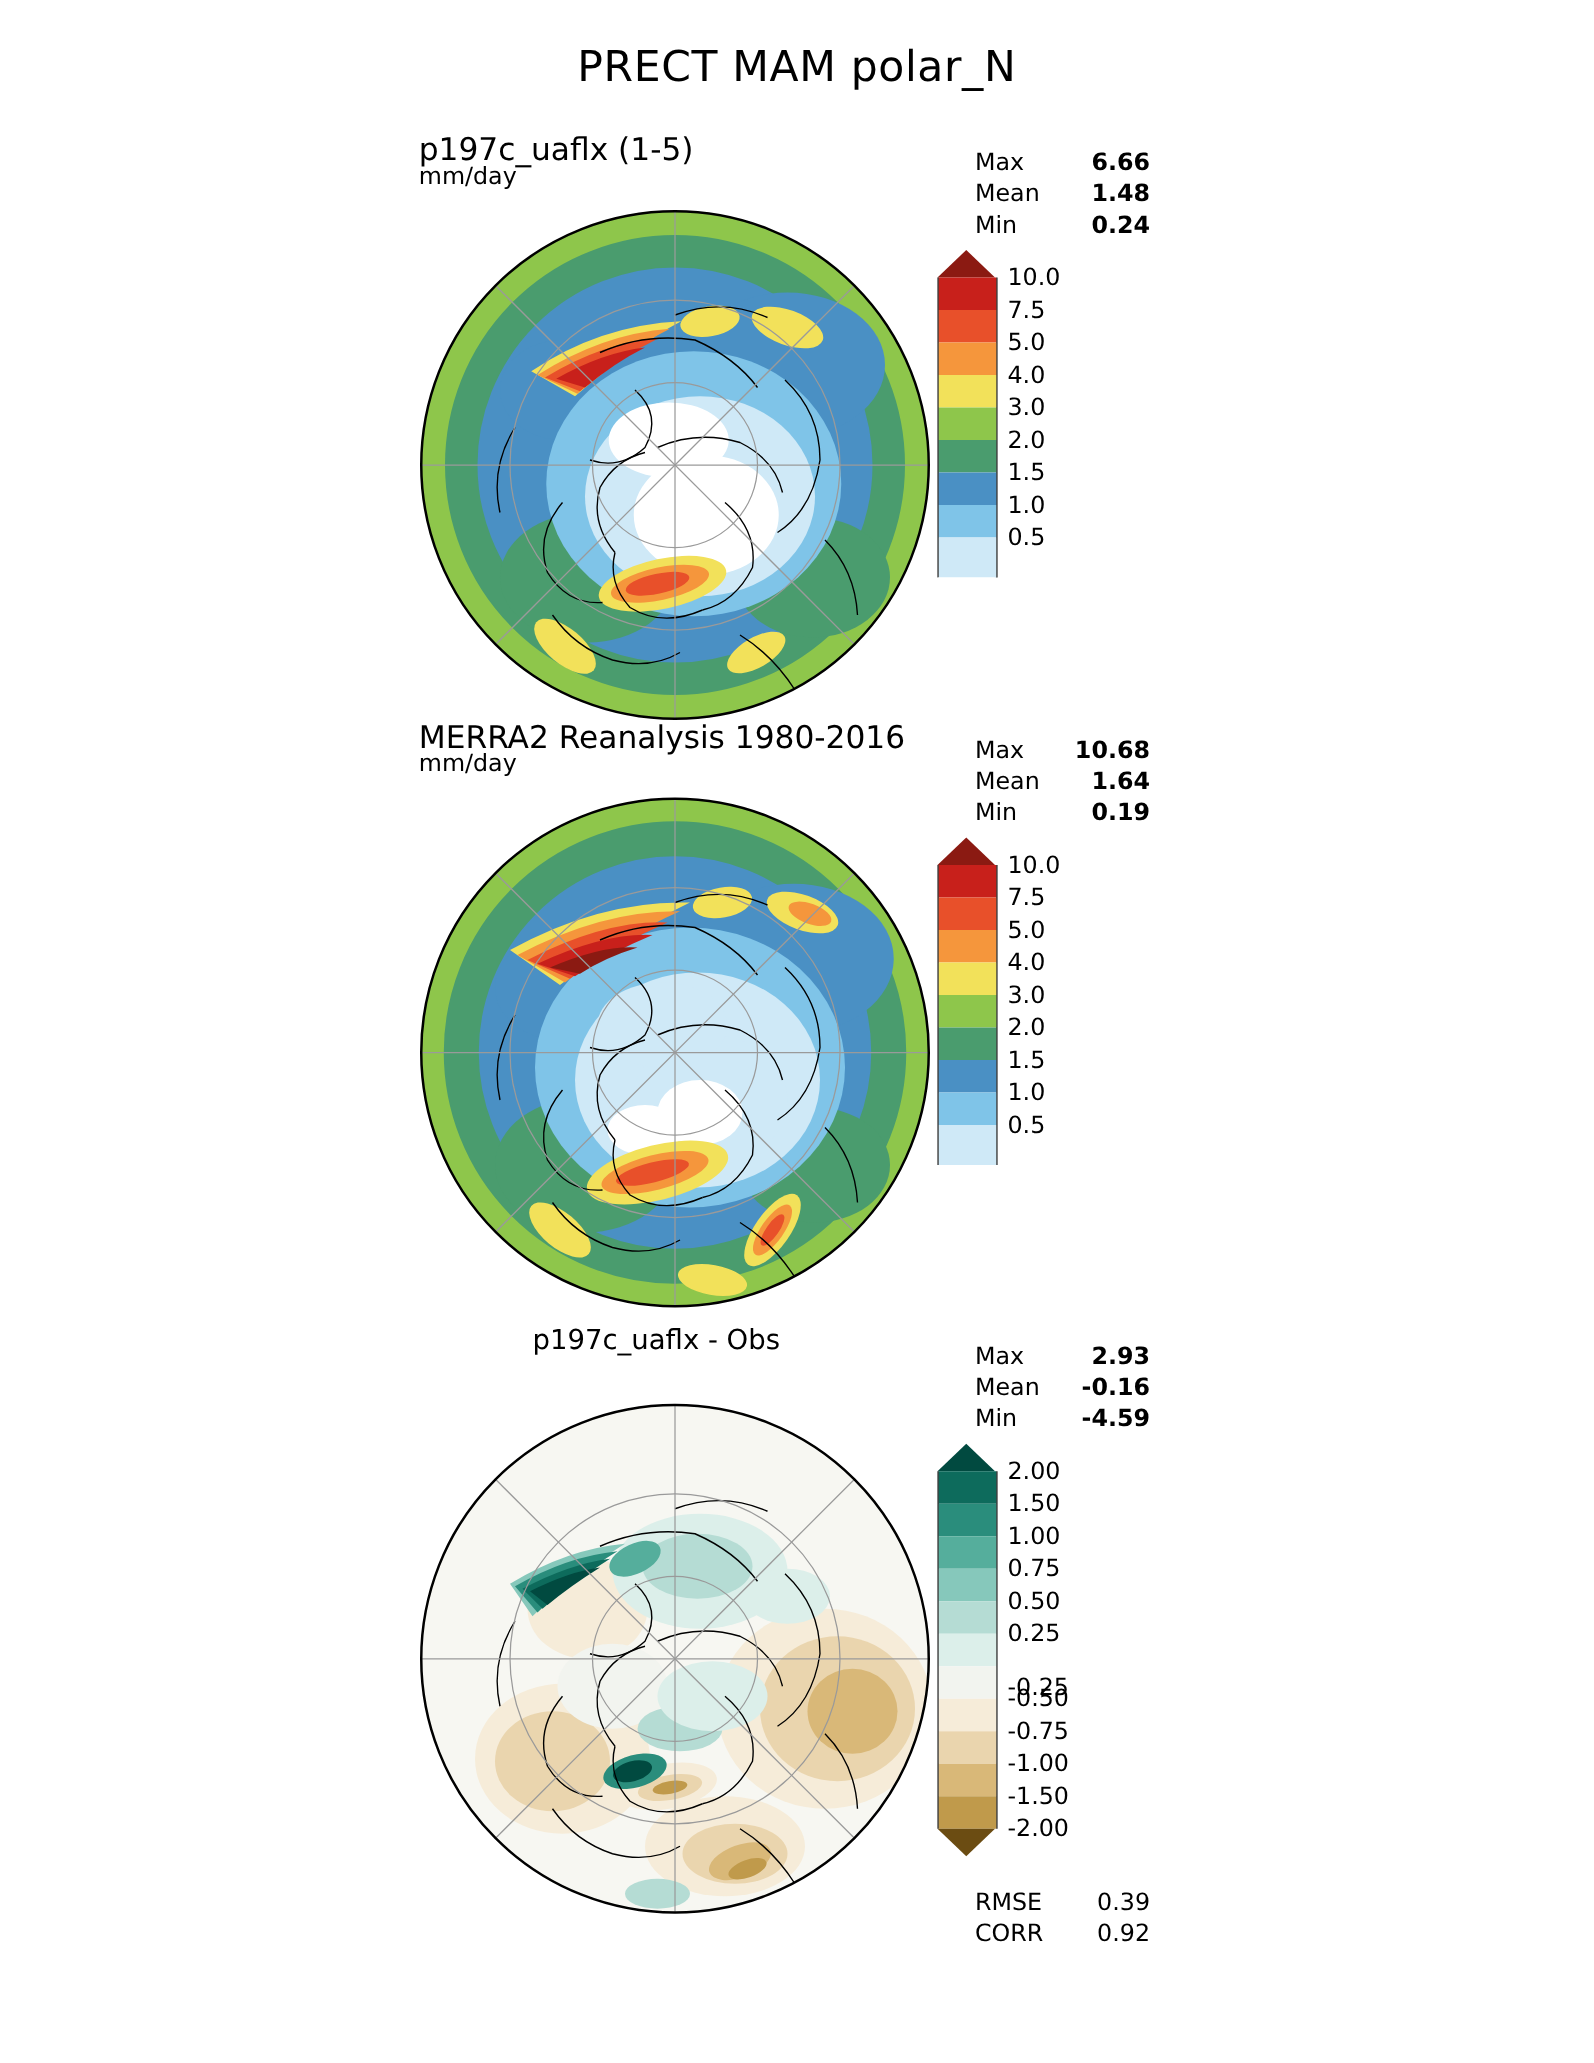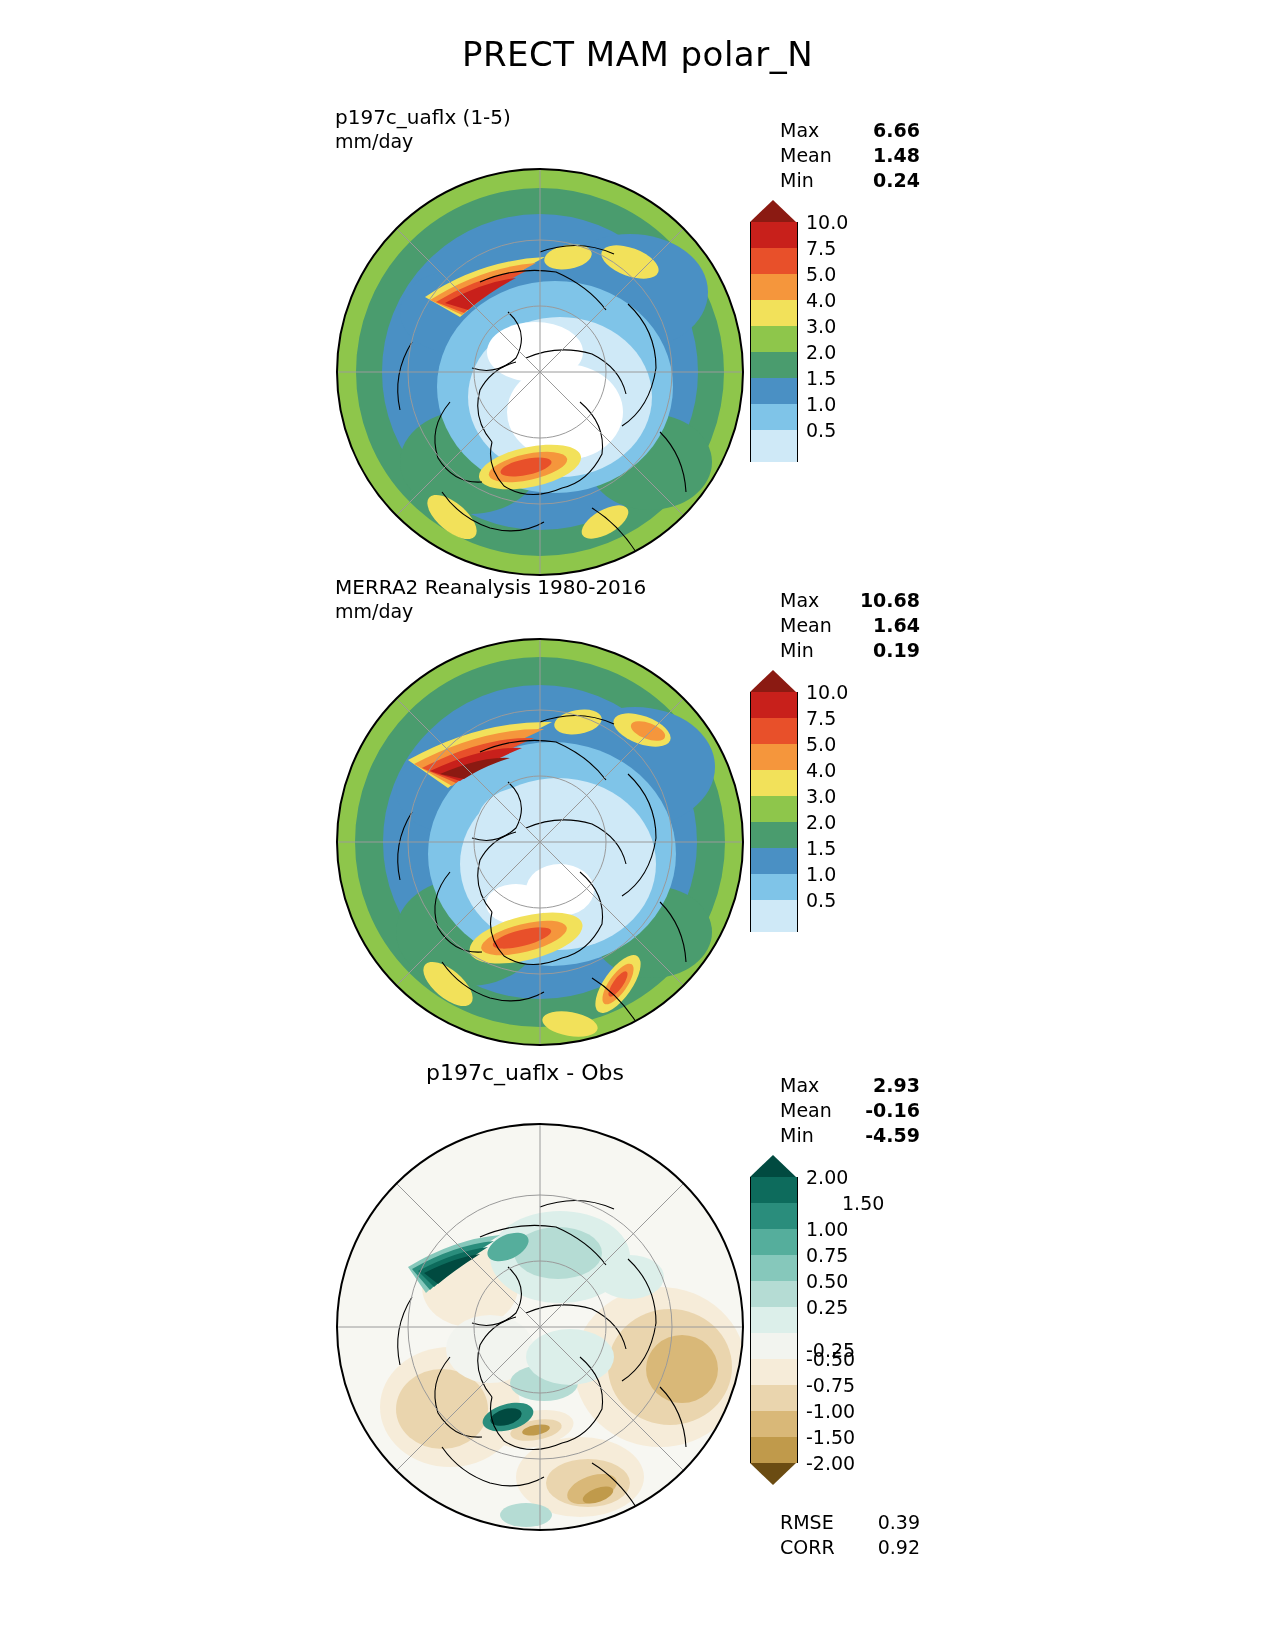--- a/index.html
+++ b/index.html
@@ -28,21 +28,21 @@
     position: absolute;
     left: 0;
     width: 1275px;
   }
   .panel-1 { top: 100px; }
   .panel-2 { top: 570px; }
   .panel-3 { top: 1055px; }
 
   .panel-title {
     position: absolute;
-    font-size: 20px;
+    font-size: 25px;
     white-space: nowrap;
   }
   .panel-title.left { left: 335px; top: 5px; }
   .panel-units { position: absolute; left: 335px; top: 30px; font-size: 19px; }
   .panel-title.center {
     left: 300px; top: 5px; width: 450px; text-align: center; font-size: 22px;
   }
 
   
   .stats {
@@ -437,21 +437,21 @@
       <div class="seg" style="top:104px; height:26px; background:#b5dcd4;"></div>
       <div class="seg" style="top:130px; height:26px; background:#dcefea;"></div>
       <div class="seg" style="top:156px; height:26px; background:#f2f4ef;"></div>
       <div class="seg" style="top:182px; height:26px; background:#f6ecd9;"></div>
       <div class="seg" style="top:208px; height:26px; background:#ead5ae;"></div>
       <div class="seg" style="top:234px; height:26px; background:#d9b878;"></div>
       <div class="seg" style="top:260px; height:26px; background:#c09a4b;"></div>
     </div>
     <div class="tri-bot" style="top:308px; border-top:22px solid #6b4c12;"></div>
     <div class="lbl num" style="top:11px;">2.00</div>
-    <div class="lbl num" style="top:37px;margin-left:36px;">1.50</div>
+    <div class="lbl num" style="top:37px;">1.50</div>
     <div class="lbl num" style="top:63px;text-align:center;">1.00</div>
     <div class="lbl num" style="top:89px;">0.75</div>
     <div class="lbl num" style="top:115px;text-align:right;">0.50</div>
     <div class="lbl num" style="top:141px;">0.25</div>
     <div class="lbl num" style="top:184px;">-0.25</div>
     <div class="lbl num" style="top:193px;">-0.50</div>
     <div class="lbl num" style="top:219px;">-0.75</div>
     <div class="lbl num" style="top:245px;">-1.00</div>
     <div class="lbl num" style="top:271px;">-1.50</div>
     <div class="lbl num" style="top:297px;">-2.00</div>

